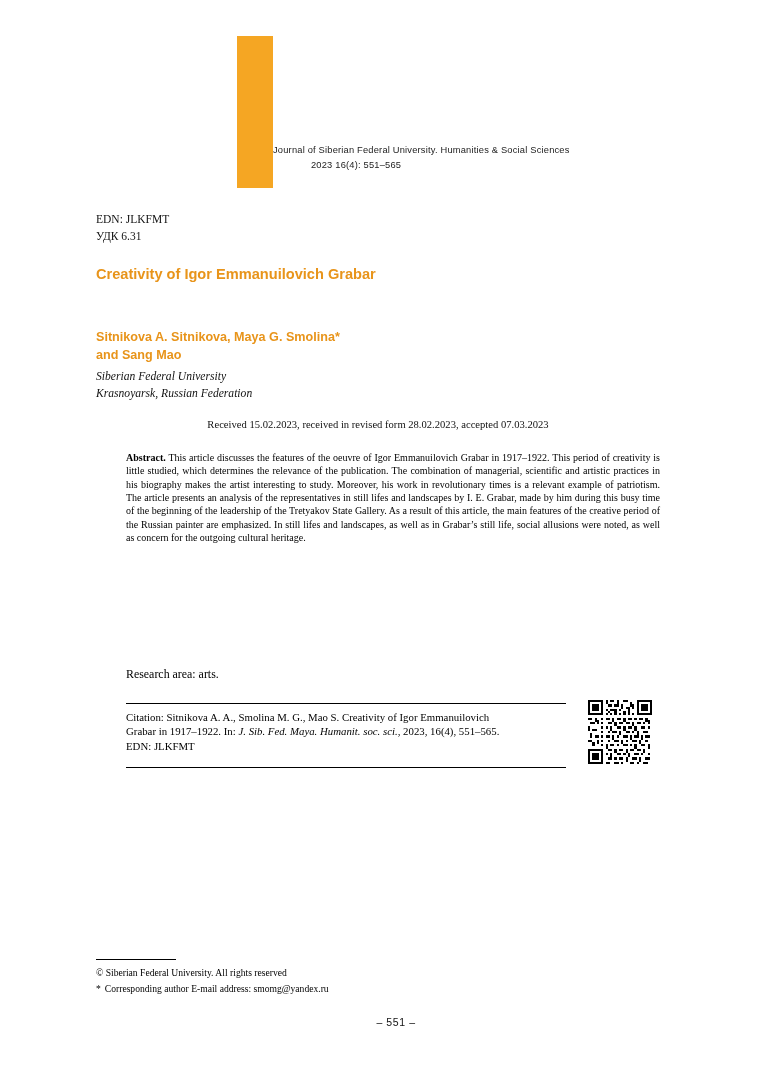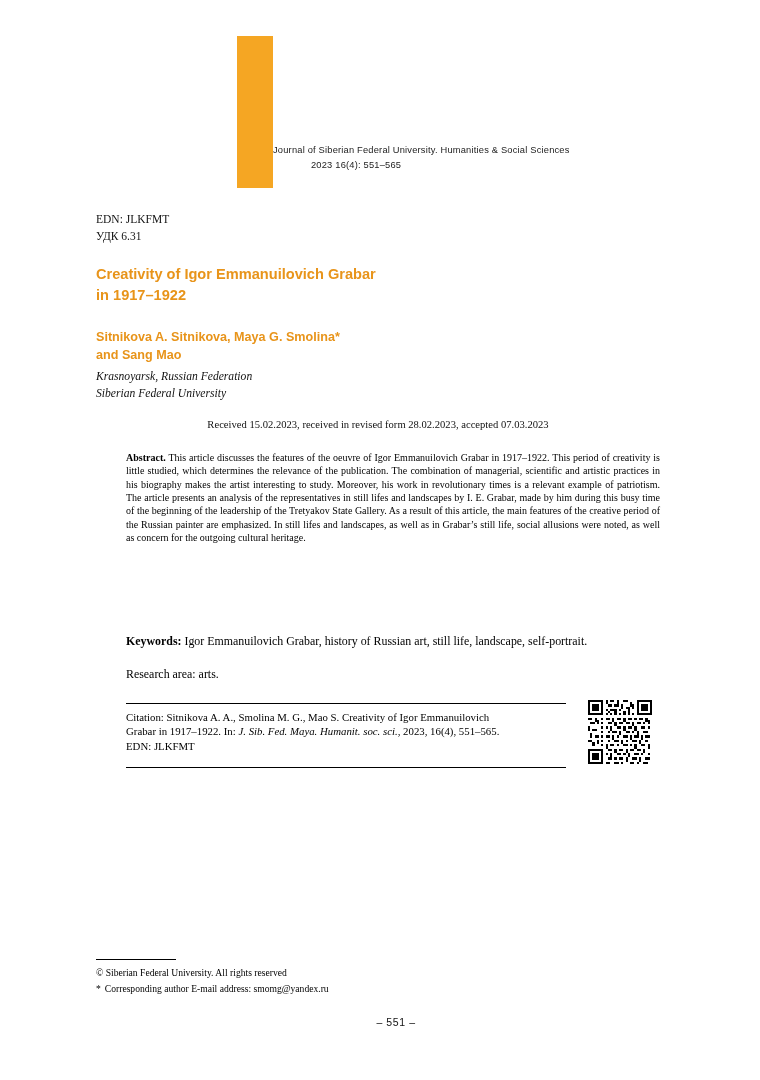--- a/index.html
+++ b/index.html
@@ -224,42 +224,38 @@
     <div class="line2">2023 16(4): 551–565</div>
   </div>
 
   <div class="ids">
     <div>EDN: JLKFMT</div>
     <div>УДК 6.31</div>
   </div>
 
   <div class="title">
     <div>Creativity of Igor Emmanuilovich Grabar</div>
-    <div>in 1917–1922</div>
   </div>
 
   <div class="authors">
     <div>Sitnikova A. Sitnikova, Maya G. Smolina*</div>
     <div>and Sang Mao</div>
   </div>
 
   <div class="affiliation">
+    <div>Siberian Federal University</div>
     <div>Krasnoyarsk, Russian Federation</div>
-    <div>Siberian Federal University</div>
   </div>
 
   <div class="received">Received 15.02.2023, received in revised form 28.02.2023, accepted 07.03.2023</div>
 
   <div class="abstract">
     <b>Abstract.</b><span> This article discusses the features of the oeuvre of Igor Emmanuilovich Grabar in 1917–1922. This period of creativity is little studied, which determines the relevance of the publication. The combination of managerial, scientific and artistic practices in his biography makes the artist interesting to study. Moreover, his work in revolutionary times is a relevant example of patriotism. The article presents an analysis of the representatives in still lifes and landscapes by I. E. Grabar, made by him during this busy time of the beginning of the leadership of the Tretyakov State Gallery. As a result of this article, the main features of the creative period of the Russian painter are emphasized. In still lifes and landscapes, as well as in Grabar’s still life, social allusions were noted, as well as concern for the outgoing cultural heritage.</span>
   </div>
 
-  <div class="keywords">
-    <b>Keywords:</b><span> Igor Emmanuilovich Grabar, history of Russian art, still life, landscape, self-portrait.</span>
-  </div>
 
   <div class="research-area">Research area: arts.</div>
 
   <div class="cite-rule-top"></div>
   <div class="citation">
     <div>Citation: Sitnikova A. A., Smolina M. G., Mao S. Creativity of Igor Emmanuilovich</div>
     <div><span>Grabar in 1917–1922. In: </span><i>J. Sib. Fed. Maya. Humanit. soc. sci.</i><span>, 2023, 16(4), 551–565.</span></div>
     <div>EDN: JLKFMT</div>
   </div>
   <div class="cite-rule-bottom"></div>

